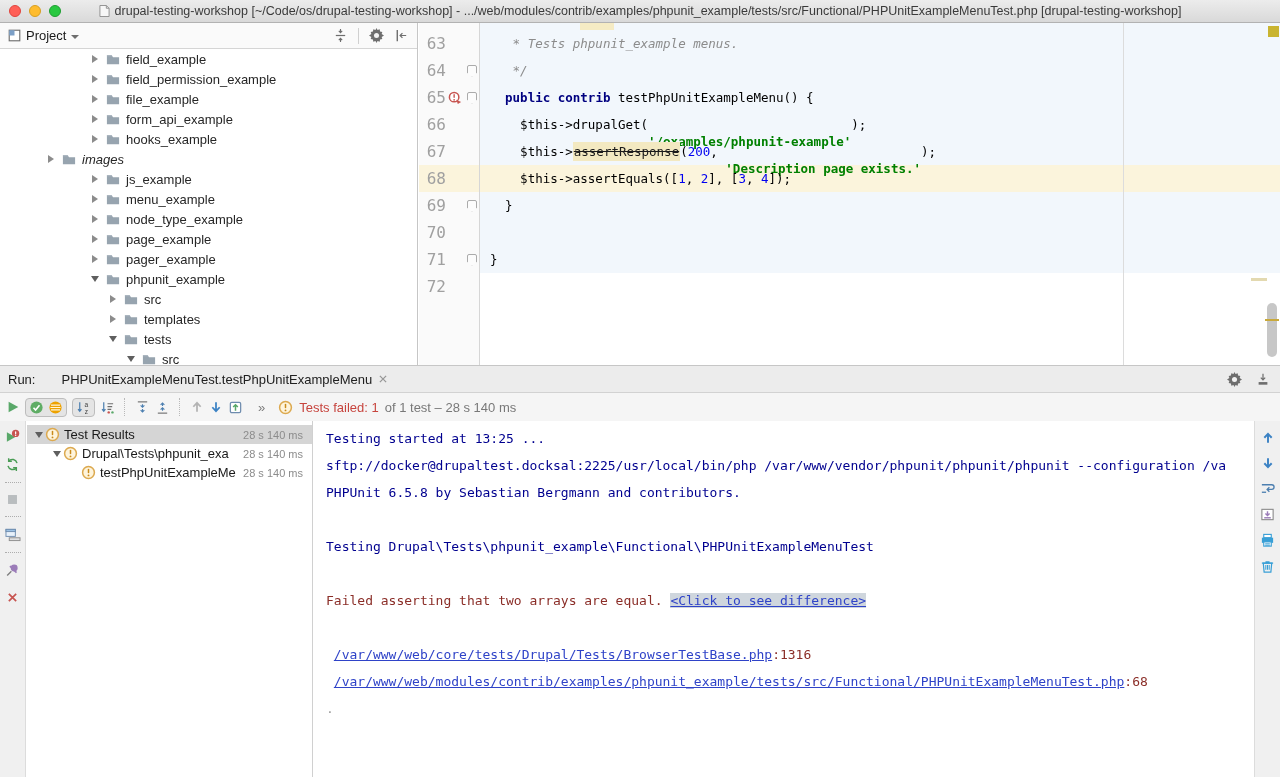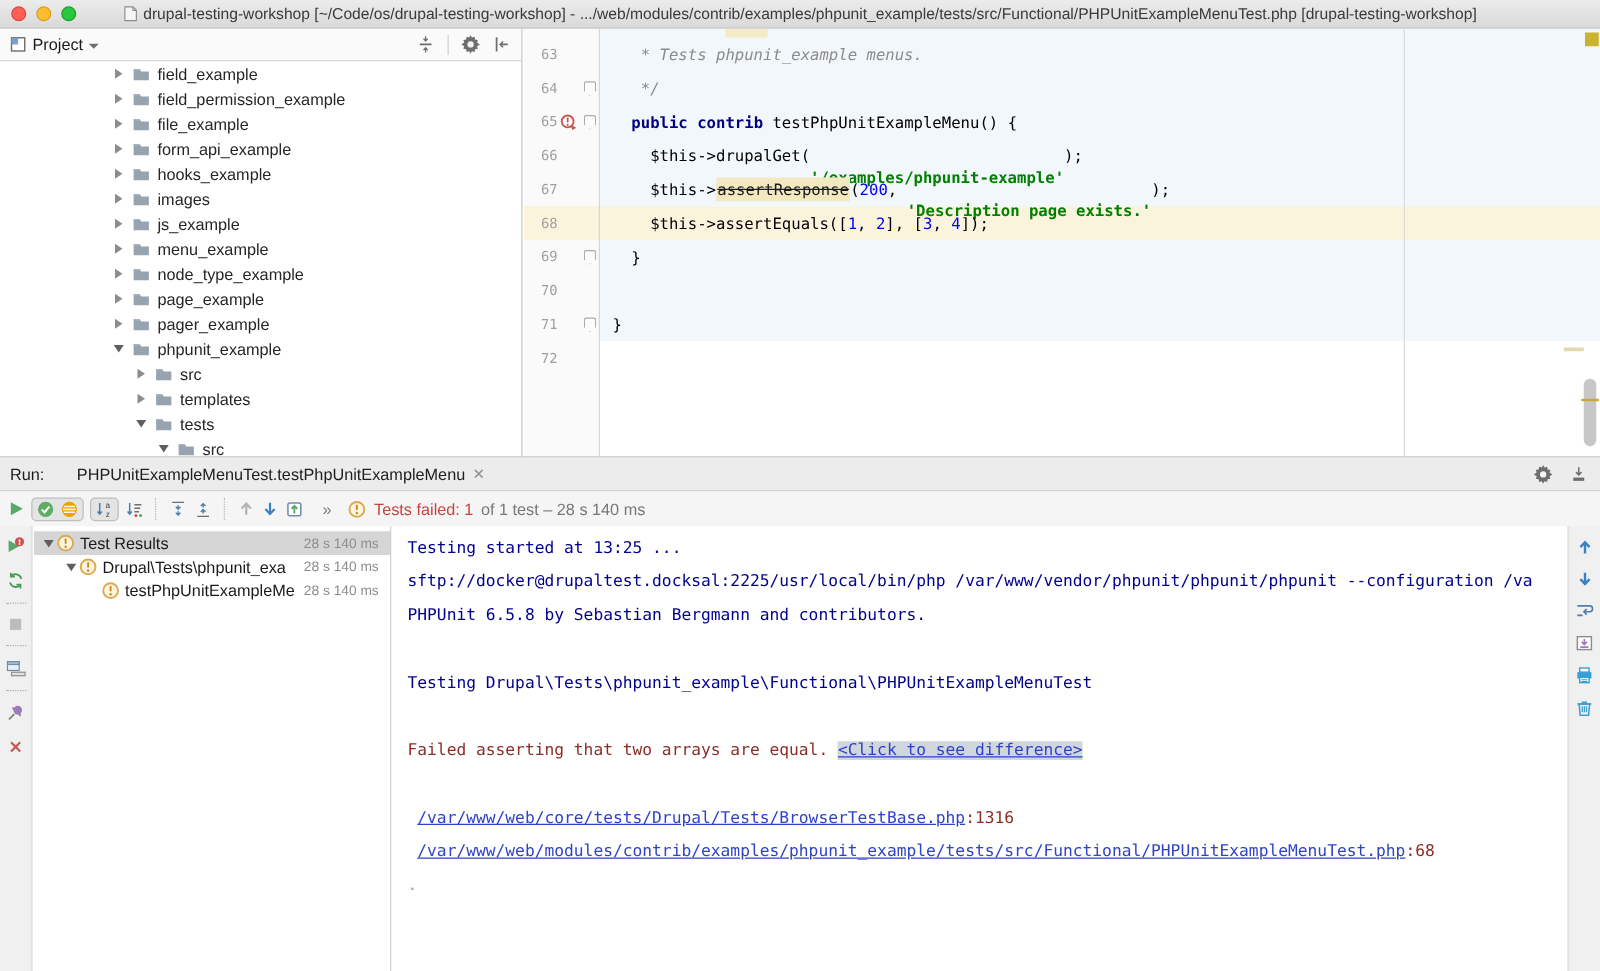--- a/index.html
+++ b/index.html
@@ -40,21 +40,21 @@
   .editor{position:absolute;left:419px;top:23px;width:861px;height:342px;background:#fff;overflow:hidden;}
   .ed-gutterbg{position:absolute;left:0;top:0;width:60px;height:342px;background:#fafafa;}
   .ed-tint{position:absolute;left:61px;top:0;right:0;height:250px;background:#f2f7fc;}
   .ed-sliver{position:absolute;left:161px;top:0;width:34px;height:7px;background:#f5ebc4;}
   .ed-curline{position:absolute;left:0;top:142px;right:0;height:27px;background:#fbf4dc;}
   .ed-gutline{position:absolute;left:60px;top:0;width:1px;height:342px;background:#d6d6d6;}
   .ed-guide{position:absolute;left:704px;top:0;width:1px;height:342px;background:#dcdcdc;}
   .gutter{position:absolute;left:0;top:7px;width:60px;}
   .g-row{height:27px;display:flex;align-items:center;}
   .lnum{width:27px;text-align:right;font-family:"DejaVu Sans Mono",monospace;
-    font-size:11px;color:#a0a0a0;}
+    font-size:16px;color:#a0a0a0;}
   .g-ico{width:17px;margin-left:2px;display:inline-flex;align-items:center;}
   .fold{margin-left:auto;margin-right:2px;width:8px;height:10px;background:#fcfcfc;
     border:1px solid #ababab;border-radius:2px;
     clip-path:polygon(0 0,100% 0,100% 68%,50% 100%,0 68%);}
   .code{position:absolute;left:61px;top:7px;right:12px;}
   .c-row{height:27px;display:flex;align-items:center;padding-left:10px;white-space:pre;
     font-family:"DejaVu Sans Mono",monospace;font-size:12.5px;color:#000;}
   .tk-plain{color:#000;}
   .tk-comment{color:#8c8c8c;font-style:italic;}
   .tk-kw{color:#000080;font-weight:bold;}
@@ -219,21 +219,21 @@
             <span class="tri-r"></span>
           </span>
           <span class="icon-btn">
             <svg width="16" height="15" viewBox="0 0 16 16">
               <path fill="#97a4af" d="M1.5 3.5h5L8 5.5h6.5V13h-13z"></path>
               <path fill="#aab5bf" d="M1.5 3.5h5l1 1h-6z"></path>
             </svg>
           </span>
           <span>hooks_example</span>
         </div>
-        <div class="pt-row" style="padding-left: 90px;">
+        <div class="pt-row" style="padding-left: 46px; font-style: italic;">
           <span class="pt-arrow">
             <span class="tri-r"></span>
           </span>
           <span class="icon-btn">
             <svg width="16" height="15" viewBox="0 0 16 16">
               <path fill="#97a4af" d="M1.5 3.5h5L8 5.5h6.5V13h-13z"></path>
               <path fill="#aab5bf" d="M1.5 3.5h5l1 1h-6z"></path>
             </svg>
           </span>
           <span>images</span>

